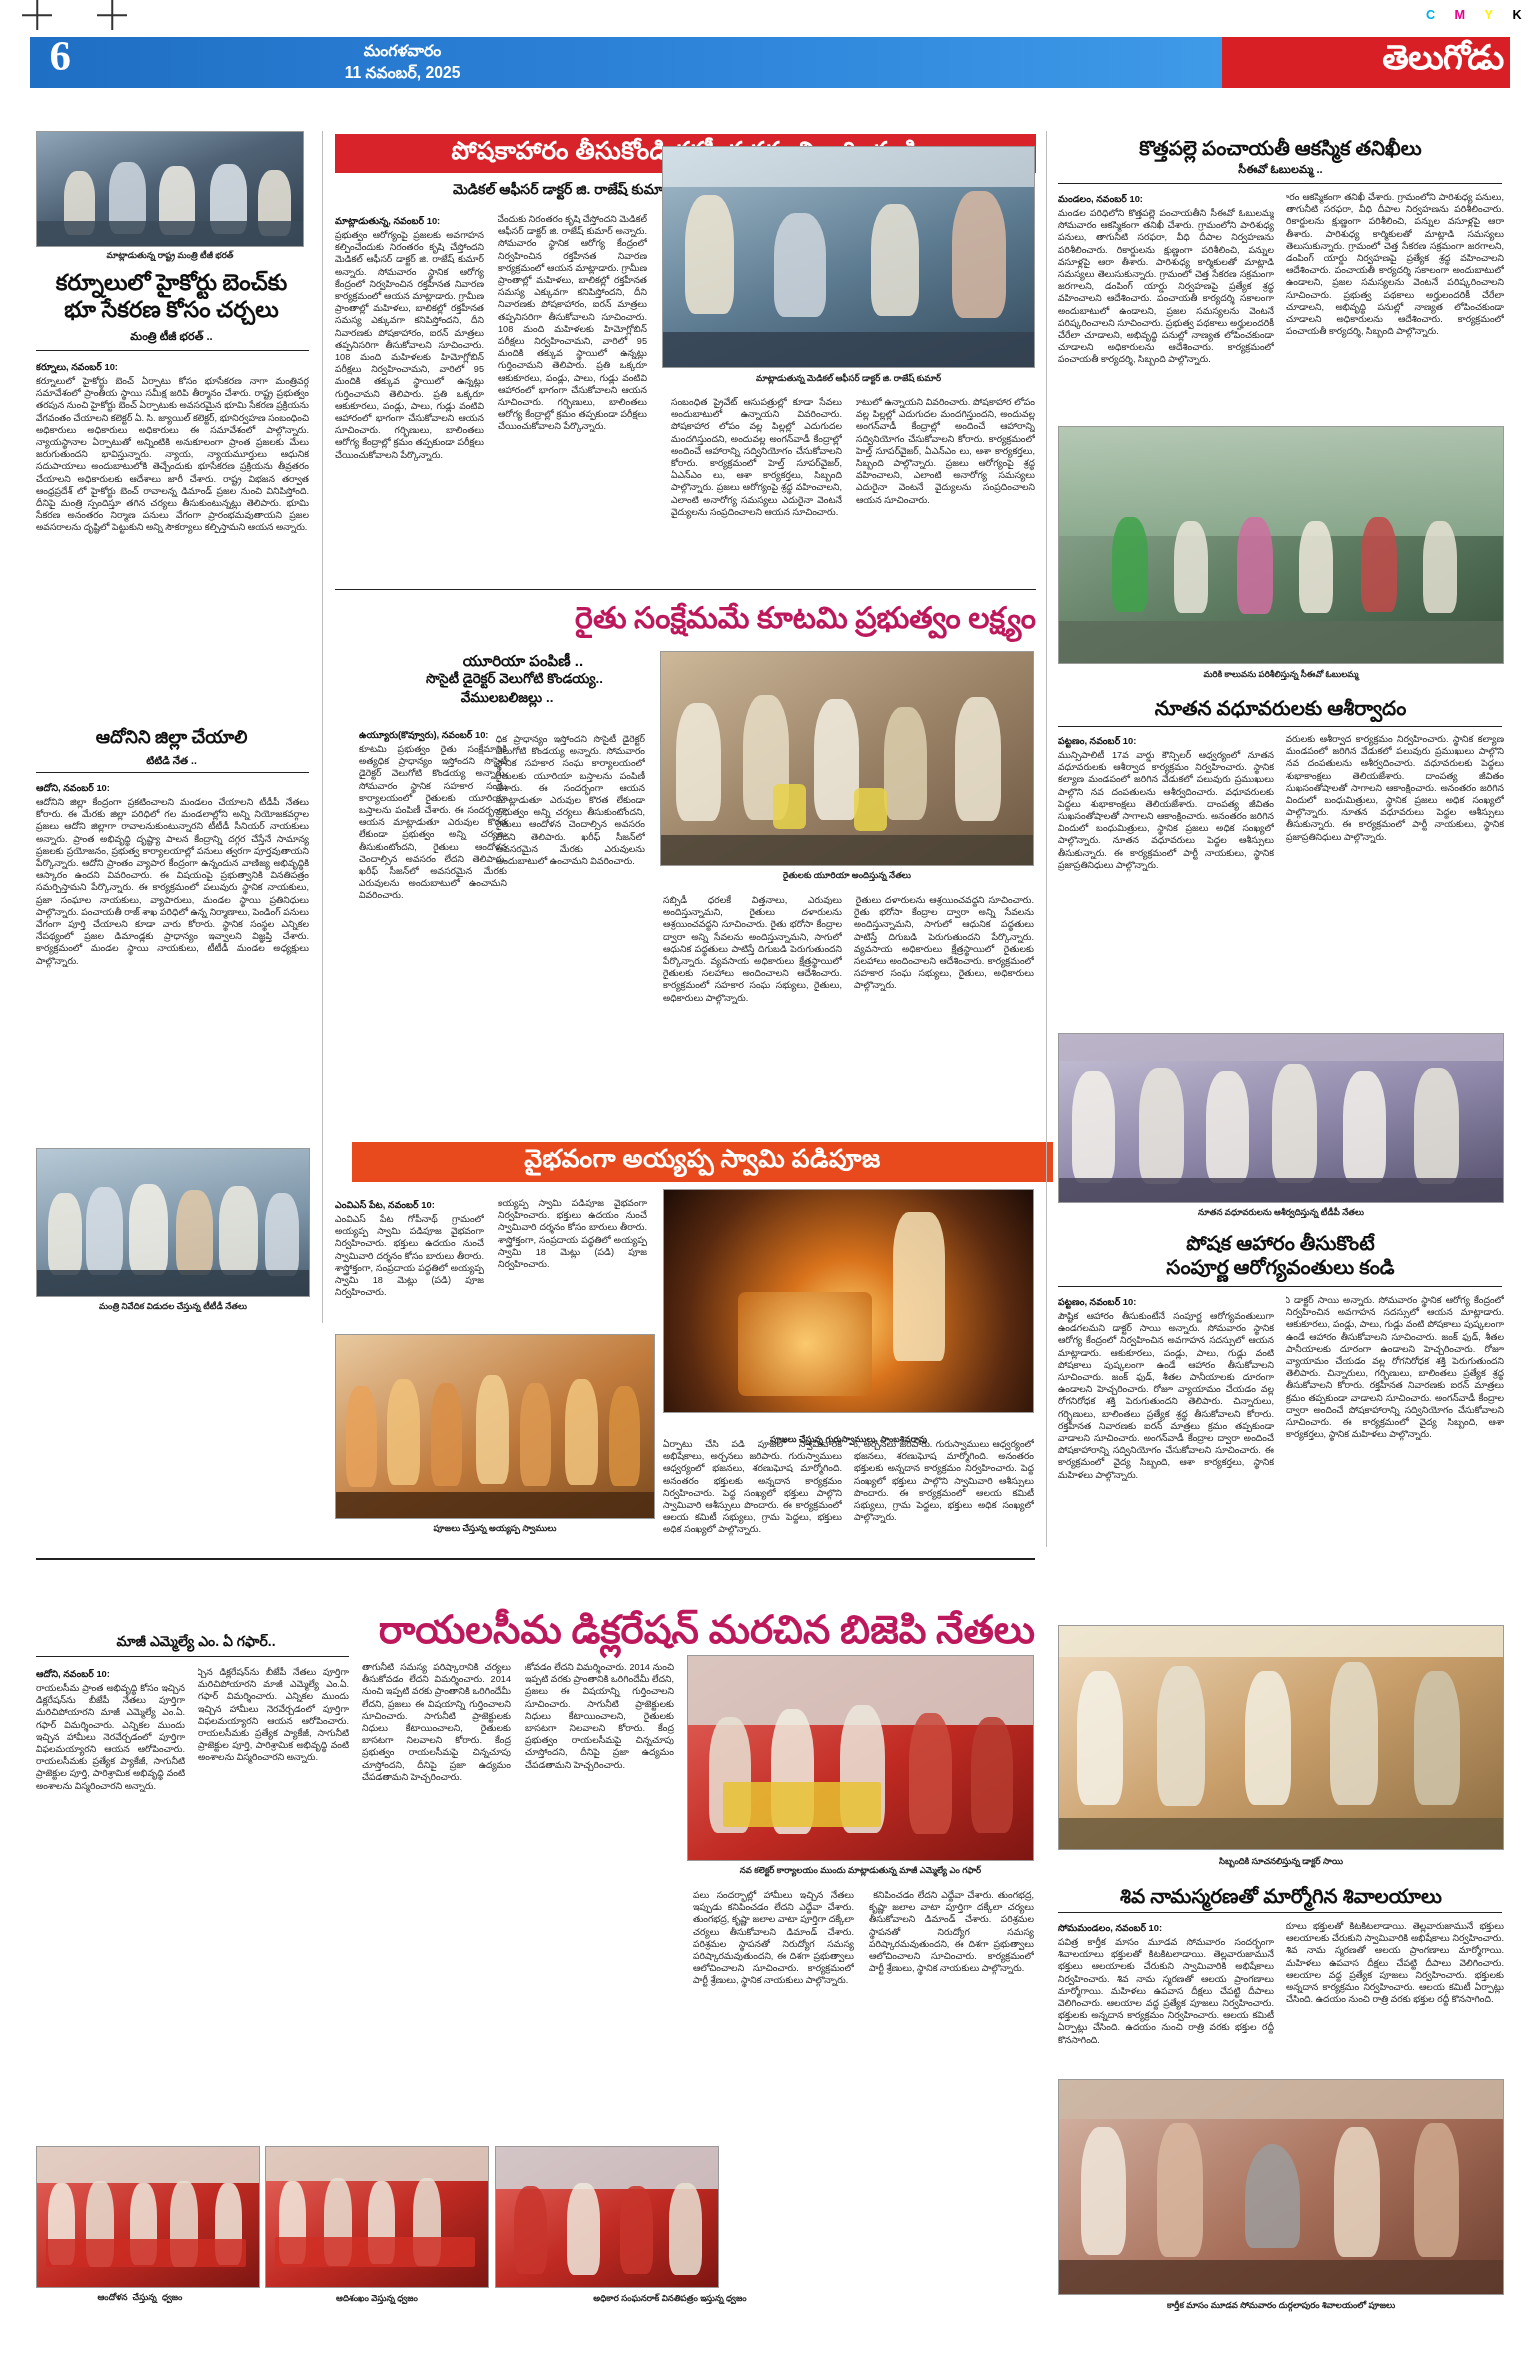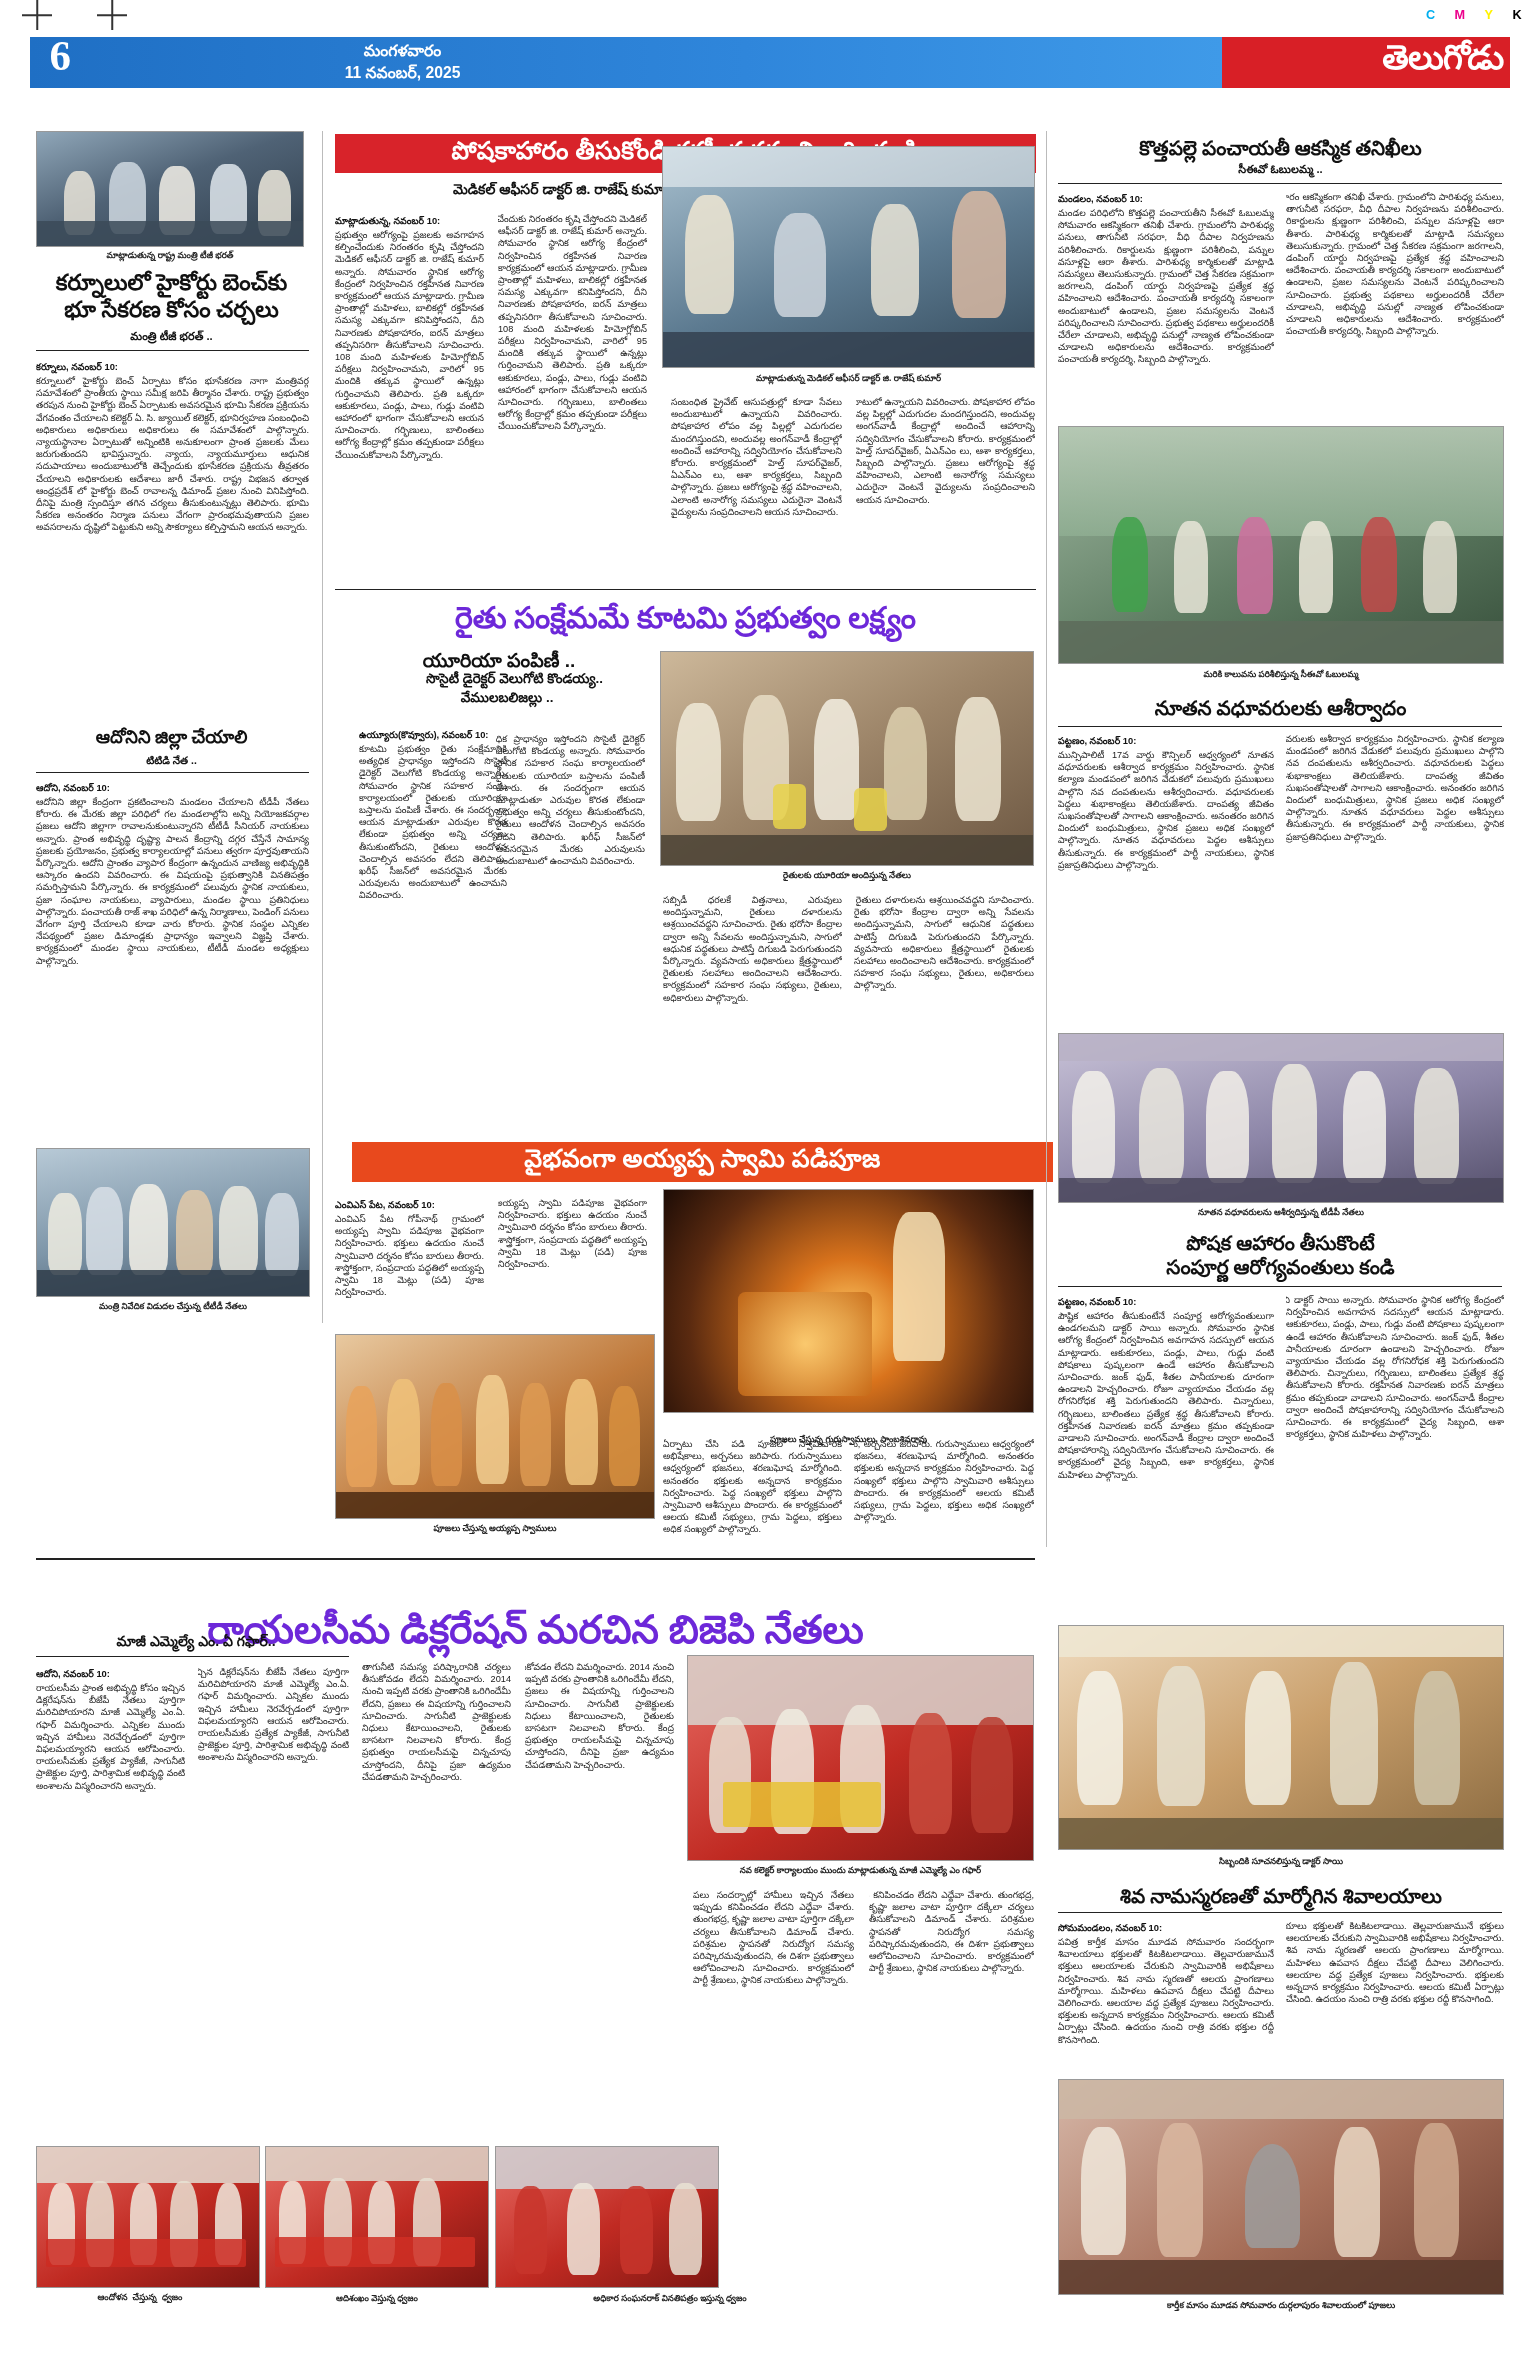--- a/index.html
+++ b/index.html
@@ -41,22 +41,22 @@
   
   .col-text {
     font-size:9.2px; line-height:12.2px; text-align:justify;
     font-family:"Liberation Sans", sans-serif; color:#1a1a1a;
     -webkit-hyphens:auto; hyphens:auto; word-break:break-word;
   }
   .byline { font-size:10.4px; font-weight:bold; text-align:center; line-height:15px; }
   .dateline { font-size:9.4px; font-weight:bold; }
 
   .headline-red {
-    color:#6d28d9; font-weight:bold; font-family:"Liberation Serif", serif;
-    text-align:center; line-height:1.15;
+    color:#be185d; font-weight:bold; font-family:"Liberation Serif", serif;
+    text-align:right; line-height:1.15;
   }
   .headline-dark { color:#111; font-weight:bold; text-align:center; line-height:1.2; }
 
   .banner {
     background:#d8232a; color:#fff; font-weight:bold; text-align:center;
     font-family:"Liberation Serif", serif; display:flex; align-items:center;
     justify-content:center; letter-spacing:0.4px;
   }
   .banner.orange { background:#e8491d; }
 
@@ -182,21 +182,21 @@
   <span class="col-text" style="display:block; height:186px; overflow:hidden;">సంబంధిత ప్రైవేట్ ఆసుపత్రుల్లో కూడా సేవలు అందుబాటులో ఉన్నాయని వివరించారు. పోషకాహార లోపం వల్ల పిల్లల్లో ఎదుగుదల మందగిస్తుందని, అందువల్ల అంగన్‌వాడీ కేంద్రాల్లో అందించే ఆహారాన్ని సద్వినియోగం చేసుకోవాలని కోరారు. కార్యక్రమంలో హెల్త్ సూపర్‌వైజర్, ఏఎన్ఎం లు, ఆశా కార్యకర్తలు, సిబ్బంది పాల్గొన్నారు. ప్రజలు ఆరోగ్యంపై శ్రద్ధ వహించాలని, ఎలాంటి అనారోగ్య సమస్యలు ఎదురైనా వెంటనే వైద్యులను సంప్రదించాలని ఆయన సూచించారు.</span>
 </div>
 <div style="position:absolute; left:856px; top:396px; width:179px;">
   <span class="col-text" style="display:block; height:186px; overflow:hidden; text-indent:-186px;">సంబంధిత ప్రైవేట్ ఆసుపత్రుల్లో కూడా సేవలు అందుబాటులో ఉన్నాయని వివరించారు. పోషకాహార లోపం వల్ల పిల్లల్లో ఎదుగుదల మందగిస్తుందని, అందువల్ల అంగన్‌వాడీ కేంద్రాల్లో అందించే ఆహారాన్ని సద్వినియోగం చేసుకోవాలని కోరారు. కార్యక్రమంలో హెల్త్ సూపర్‌వైజర్, ఏఎన్ఎం లు, ఆశా కార్యకర్తలు, సిబ్బంది పాల్గొన్నారు. ప్రజలు ఆరోగ్యంపై శ్రద్ధ వహించాలని, ఎలాంటి అనారోగ్య సమస్యలు ఎదురైనా వెంటనే వైద్యులను సంప్రదించాలని ఆయన సూచించారు.</span>
 </div>
 
 <div class="hr-thin" style="left:335px; top:589px; width:701px;"></div>
 
 <div class="headline-red" style="position:absolute; left:335px; top:601px; width:701px; font-size:30px;">రైతు సంక్షేమమే కూటమి ప్రభుత్వం లక్ష్యం</div>
 
-<div class="byline" style="position:absolute; left:335px; top:653px; width:328px; font-size:19px;">యూరియా పంపిణీ ..</div>
+<div class="byline" style="position:absolute; left:359px; top:653px; width:328px; font-size:15px;">యూరియా పంపిణీ ..</div>
 <div class="byline" style="position:absolute; left:343px; top:671px; width:343px; font-size:13.4px;">సొసైటీ డైరెక్టర్ వెలుగోటి కొండయ్య..</div>
 <div class="byline" style="position:absolute; left:343px; top:690px; width:328px; font-size:13.4px;">వేములబలిజల్లు ..</div>
 
 <div style="position:absolute; left:335px; top:727px; width:148px;margin-left:24px;">
   <span class="dateline">ఉయ్యూరు(కొవ్వూరు), నవంబర్ 10:</span>
   <span class="col-text" style="display:block; height:350px; overflow:hidden;">కూటమి ప్రభుత్వం రైతు సంక్షేమానికి అత్యధిక ప్రాధాన్యం ఇస్తోందని సొసైటీ డైరెక్టర్ వెలుగోటి కొండయ్య అన్నారు. సోమవారం స్థానిక సహకార సంఘ కార్యాలయంలో రైతులకు యూరియా బస్తాలను పంపిణీ చేశారు. ఈ సందర్భంగా ఆయన మాట్లాడుతూ ఎరువుల కొరత లేకుండా ప్రభుత్వం అన్ని చర్యలు తీసుకుంటోందని, రైతులు ఆందోళన చెందాల్సిన అవసరం లేదని తెలిపారు. ఖరీఫ్ సీజన్‌లో అవసరమైన మేరకు ఎరువులను అందుబాటులో ఉంచామని వివరించారు.</span>
 </div>
 <div style="position:absolute; left:496px; top:733px; width:149px;">
   <span class="col-text" style="display:block; height:350px; overflow:hidden; text-indent:-160px;">కూటమి ప్రభుత్వం రైతు సంక్షేమానికి అత్యధిక ప్రాధాన్యం ఇస్తోందని సొసైటీ డైరెక్టర్ వెలుగోటి కొండయ్య అన్నారు. సోమవారం స్థానిక సహకార సంఘ కార్యాలయంలో రైతులకు యూరియా బస్తాలను పంపిణీ చేశారు. ఈ సందర్భంగా ఆయన మాట్లాడుతూ ఎరువుల కొరత లేకుండా ప్రభుత్వం అన్ని చర్యలు తీసుకుంటోందని, రైతులు ఆందోళన చెందాల్సిన అవసరం లేదని తెలిపారు. ఖరీఫ్ సీజన్‌లో అవసరమైన మేరకు ఎరువులను అందుబాటులో ఉంచామని వివరించారు.</span>
 </div>

